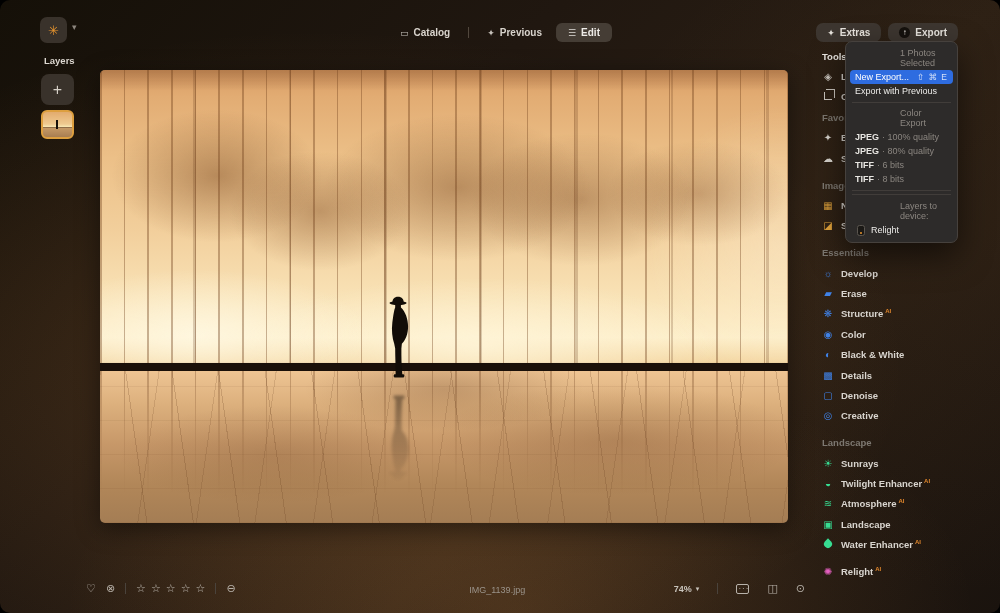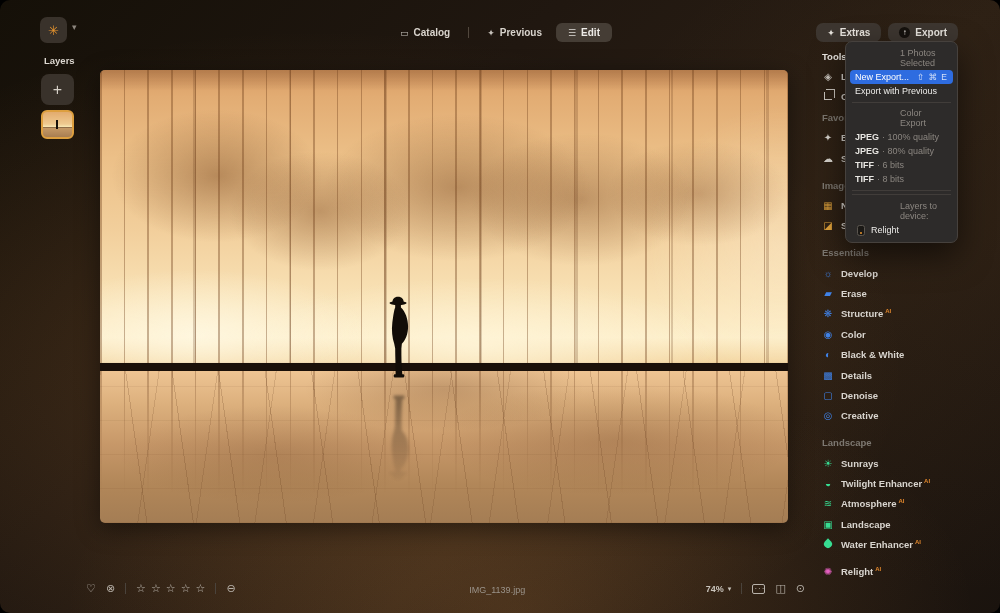--- a/index.html
+++ b/index.html
@@ -123,21 +123,21 @@
   .app-ic.phone::before { content:""; position:absolute; left:2px; bottom:1px; width:2px; height:2px;
     background:#e8952e; border-radius:50%; }
   
   #status-bar { position:absolute; left:0; right:0; bottom:13px; height:18px; }
   .sb-left { position:absolute; left:86px; top:0; display:flex; align-items:center; gap:10px;
     color:#b8b2aa; font-size:11px; }
   .sb-sep { width:1px; height:11px; background:#4a433c; }
   .stars { display:flex; gap:5px; font-size:11px; }
   .sb-file { position:absolute; left:50%; top:3px; transform:translateX(-55%);
     color:#9a938a; font-size:9px; }
-  .sb-right { position:absolute; right:195px; top:0; display:flex; align-items:center; gap:10px;
+  .sb-right { position:absolute; right:195px; top:0; display:flex; align-items:center; gap:18px;
     color:#b8b2aa; font-size:11px; }
   .zoom-ctl { font-size:9px; font-weight:bold; color:#c9c4bc; display:flex; gap:4px; align-items:center; }
   .ic-monitor { display:inline-block; width:13px; height:10px; border:1.2px solid #b8b2aa;
     border-radius:2px; position:relative; }
   .ic-monitor::before { content:"···"; position:absolute; left:1px; top:2px; font-size:8px;
     letter-spacing:1px; color:#b8b2aa; line-height:4px; }
 </style>
 </head>
 <body>
 

